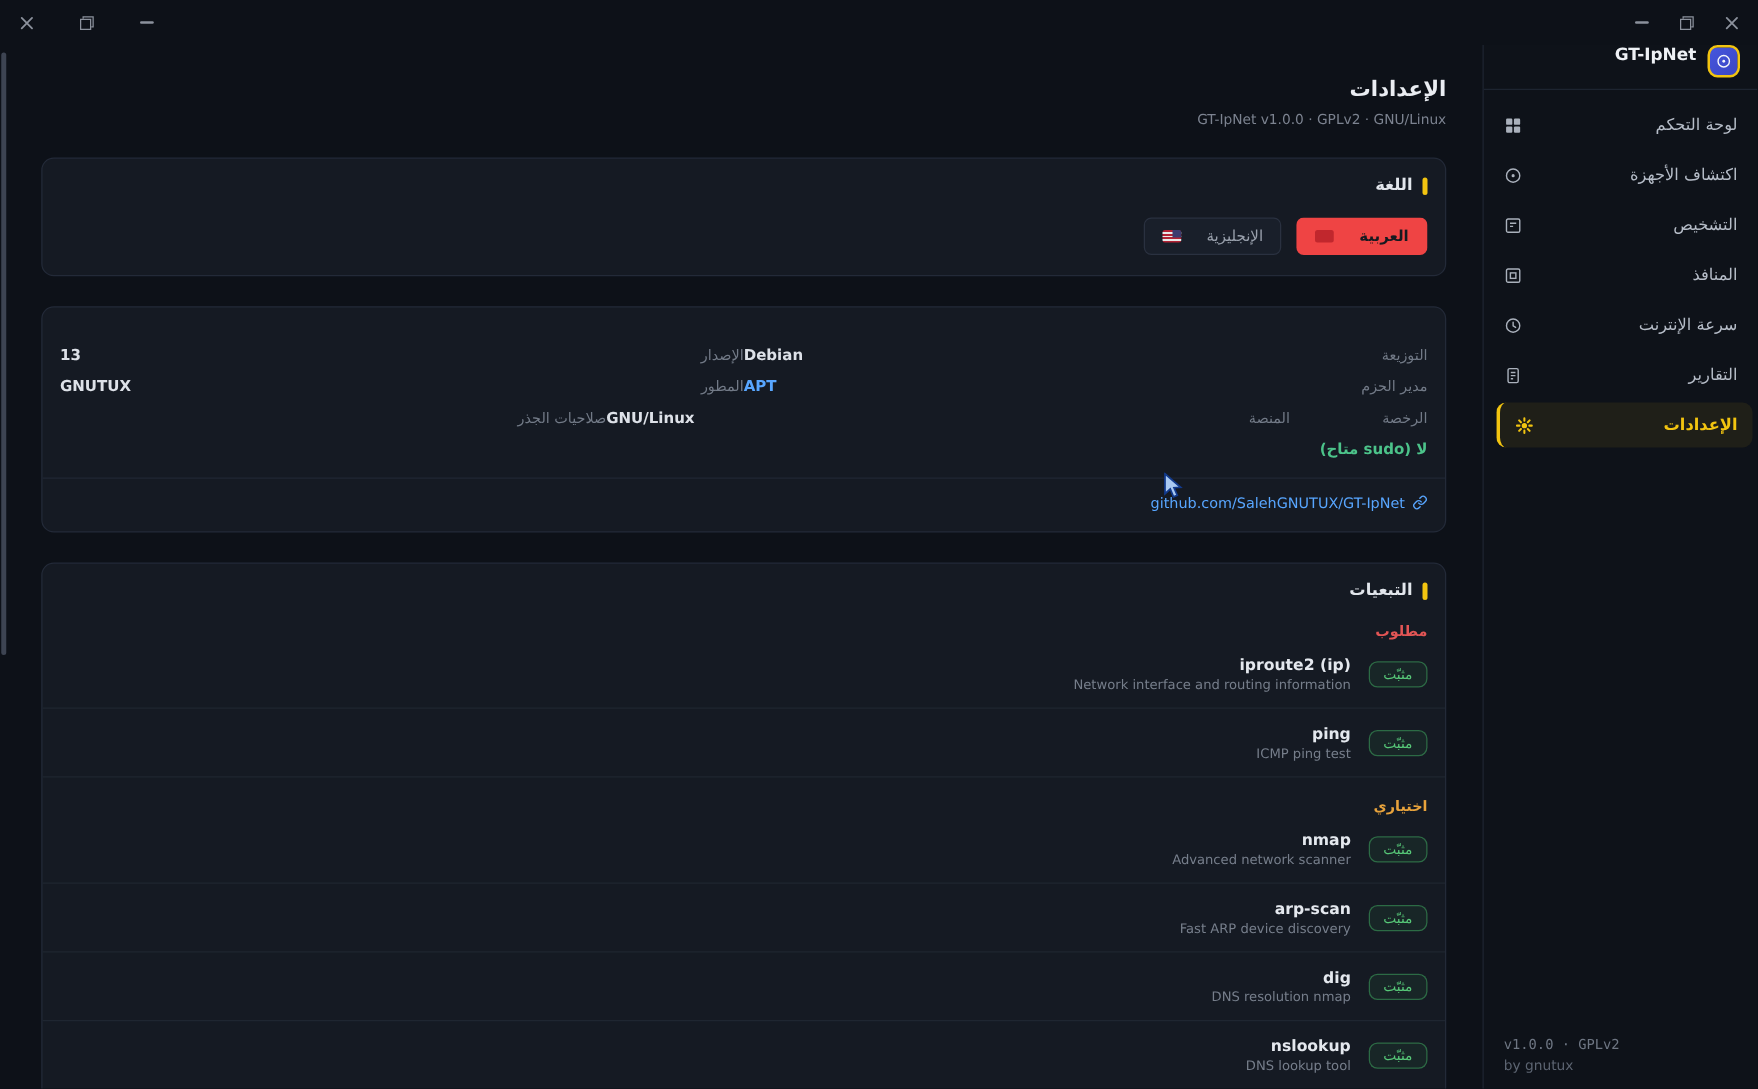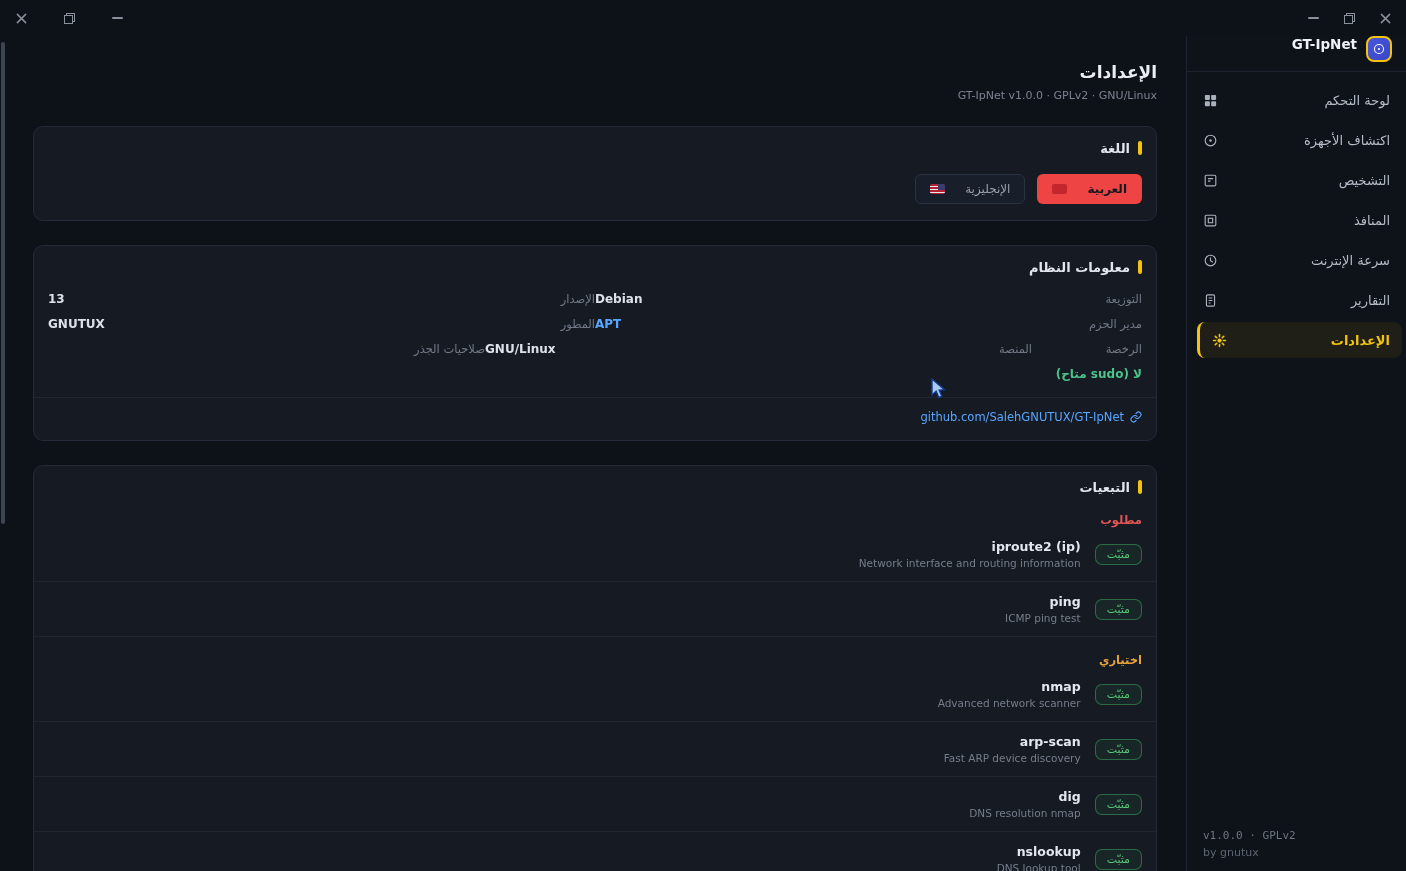--- a/index.html
+++ b/index.html
@@ -38,21 +38,21 @@
   .nav-item.active .nav-ic{color:#f2c410;}
   .sb-footer{position:absolute;bottom:12px;left:0;right:0;padding:0 16px;text-align:left;}
   .sb-version{font-family:"DejaVu Sans Mono","Liberation Mono",monospace;font-size:11px;color:#6e7683;direction:ltr;}
   .sb-byline{font-size:11px;color:#5d6572;margin-top:4px;direction:ltr;}
   
   .scrollbar{position:absolute;left:1px;top:6px;width:4px;height:482px;background:#3d4452;border-radius:2px;}
   .content{padding:26px 29px 0 33px;}
   .page-title{font-size:17px;font-weight:bold;color:#eaedf2;text-align:right;}
   .page-sub{font-size:11px;color:#7c8390;margin-top:7px;text-align:right;direction:ltr;unicode-bidi:isolate;}
   .card{background:#151a23;border:1px solid #232a38;border-radius:10px;margin-top:24px;padding:14px 14px 16px;}
-  .sec-title{display:flex;align-items:flex-start;gap:8px;font-size:13px;font-weight:bold;color:#e2e6ec;}
+  .sec-title{display:flex;align-items:flex-end;gap:8px;font-size:13px;font-weight:bold;color:#e2e6ec;}
   .sec-bar{width:4px;height:14px;background:#f2c410;border-radius:2px;flex:none;}
   
   .lang-row{display:flex;gap:12px;margin-top:18px;}
   .lang-btn{display:flex;align-items:center;gap:20px;padding:7px 14px;border-radius:6px;font-size:12px;cursor:pointer;border:1px solid transparent;}
   .lang-btn.primary{background:#ef4444;color:#161a20;font-weight:bold;}
   .lang-btn.ghost{background:#191f2a;border-color:#2a3140;color:#99a0ac;}
   .flag{width:15px;height:10px;border-radius:2px;flex:none;display:inline-block;position:relative;overflow:hidden;}
   .flag.ma{background:#c1272d;}
   .flag.us{background:repeating-linear-gradient(#b22234 0 1.5px,#e9e9e9 1.5px 3px);}
   .flag.us::before{content:"";position:absolute;top:0;right:0;width:7px;height:5.5px;background:#3c3b6e;}
@@ -132,24 +132,20 @@
             <span class="flag ma"></span>
           </div>
           <div class="lang-btn ghost">
             <span>الإنجليزية</span>
             <span class="flag us"></span>
           </div>
         </div>
       </div>
 
       <div class="card">
-        <div class="sec-title">
-          <span class="sec-bar"></span>
-          <span>معلومات النظام</span>
-        </div>
         <div class="info-grid">
           <span class="info-lbl">التوزيعة</span>
           <span class="info-val">Debian</span>
           <span class="info-lbl">الإصدار</span>
           <span class="info-val">13</span>
 
           <span class="info-lbl">مدير الحزم</span>
           <span class="info-val blue">APT</span>
           <span class="info-lbl">المطور</span>
           <span class="info-val">GNUTUX</span>

